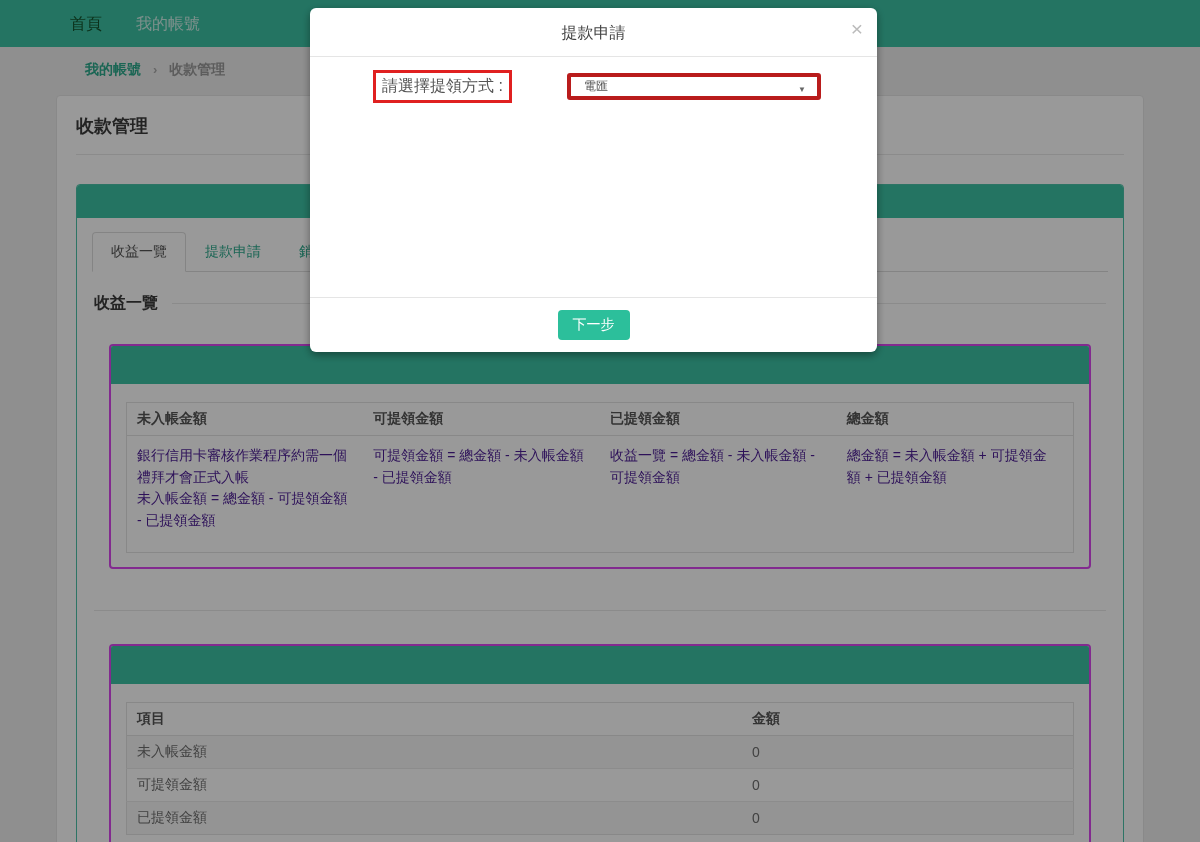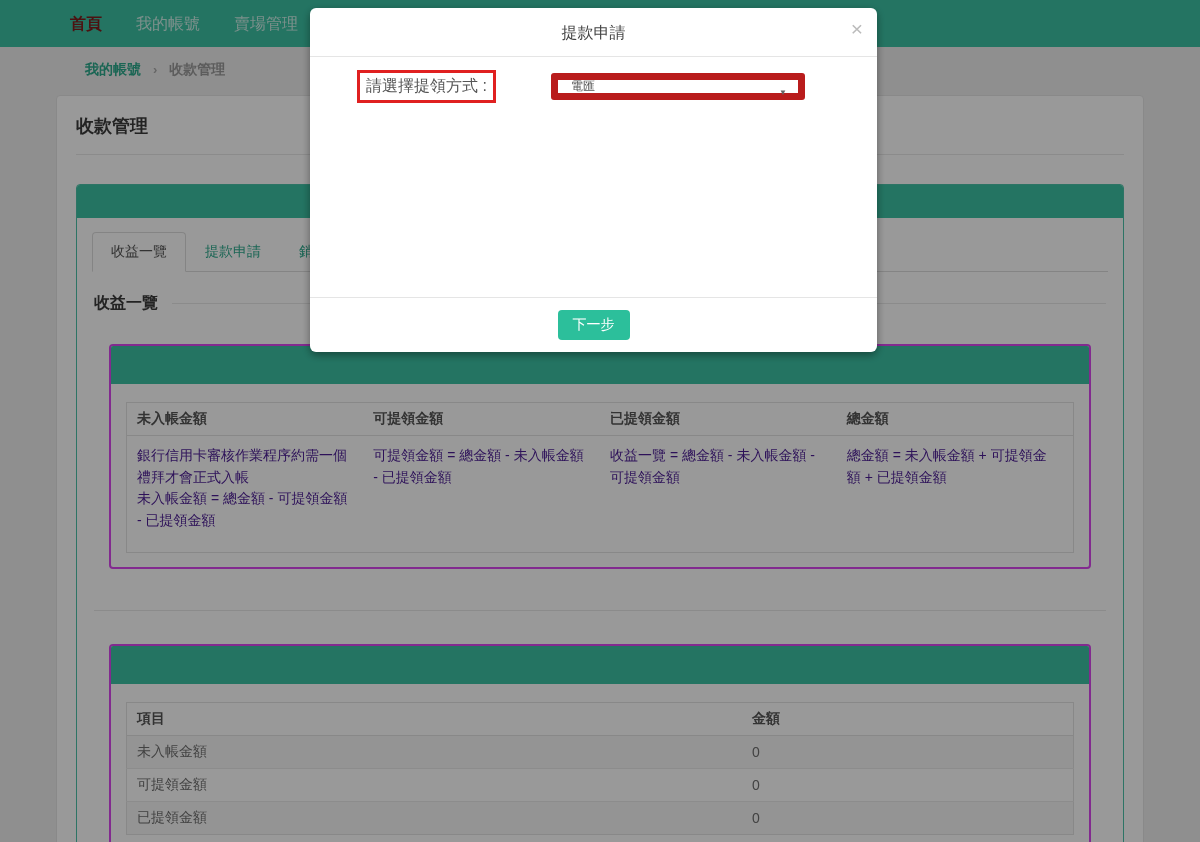--- a/index.html
+++ b/index.html
@@ -19,21 +19,21 @@
     align-items: center;
     padding-left: 53px;
   }
   .nav-item {
     padding: 0 17px;
     font-size: 16px;
     color: rgba(255,255,255,0.75);
     cursor: pointer;
     line-height: 47px;
   }
-  .nav-item.active { color: #7f1d1d; font-weight: bold; }
+  .nav-item.active { color: #14532d; }
 
   
   .breadcrumb {
     padding: 14px 0 0 85px;
     font-size: 14px;
     height: 48px;
     font-weight: bold;
   }
   .breadcrumb .crumb-link { color: #2eaa8d; cursor: pointer; }
   .breadcrumb .crumb-sep { color: #aaa; margin: 0 8px; font-size: 13px; }
@@ -191,38 +191,39 @@
     right: 14px;
     top: 10px;
     font-size: 21px;
     color: #bbbbbb;
     cursor: pointer;
     line-height: 1;
   }
   .modal-body {
     position: relative;
     height: 239px;
+    margin-left: 16px;
   }
   .form-row {
     display: flex;
     align-items: center;
     margin: 13px 0 0 47px;
   }
   .form-label {
     border: 3px solid #e02020;
     padding: 3px 6px;
     font-size: 16px;
     color: #555;
   }
   .select-box {
     position: relative;
     margin-left: 55px;
     width: 254px;
     height: 27px;
-    border: 7px solid #b91c1c;
+    border: 4px solid #b91c1c;
     border-radius: 3px;
     background: #fff;
     cursor: pointer;
     display: flex;
     align-items: center;
   }
   .select-value {
     font-size: 12px;
     color: #555;
     padding-left: 13px;
@@ -253,21 +254,20 @@
     cursor: pointer;
     font-family: inherit;
   }
 </style>
 </head>
 <body>
 
 <div class="navbar">
   <div class="nav-item active">首頁</div>
   <div class="nav-item">我的帳號</div>
-  <div class="nav-item">賣場管理</div>
 </div>
 
 <div class="breadcrumb">
   <span class="crumb-link">我的帳號</span>
   <span class="crumb-sep">›</span>
   <span class="crumb-current">收款管理</span>
 </div>
 
 <div class="card">
   <div class="card-title">收款管理</div>

